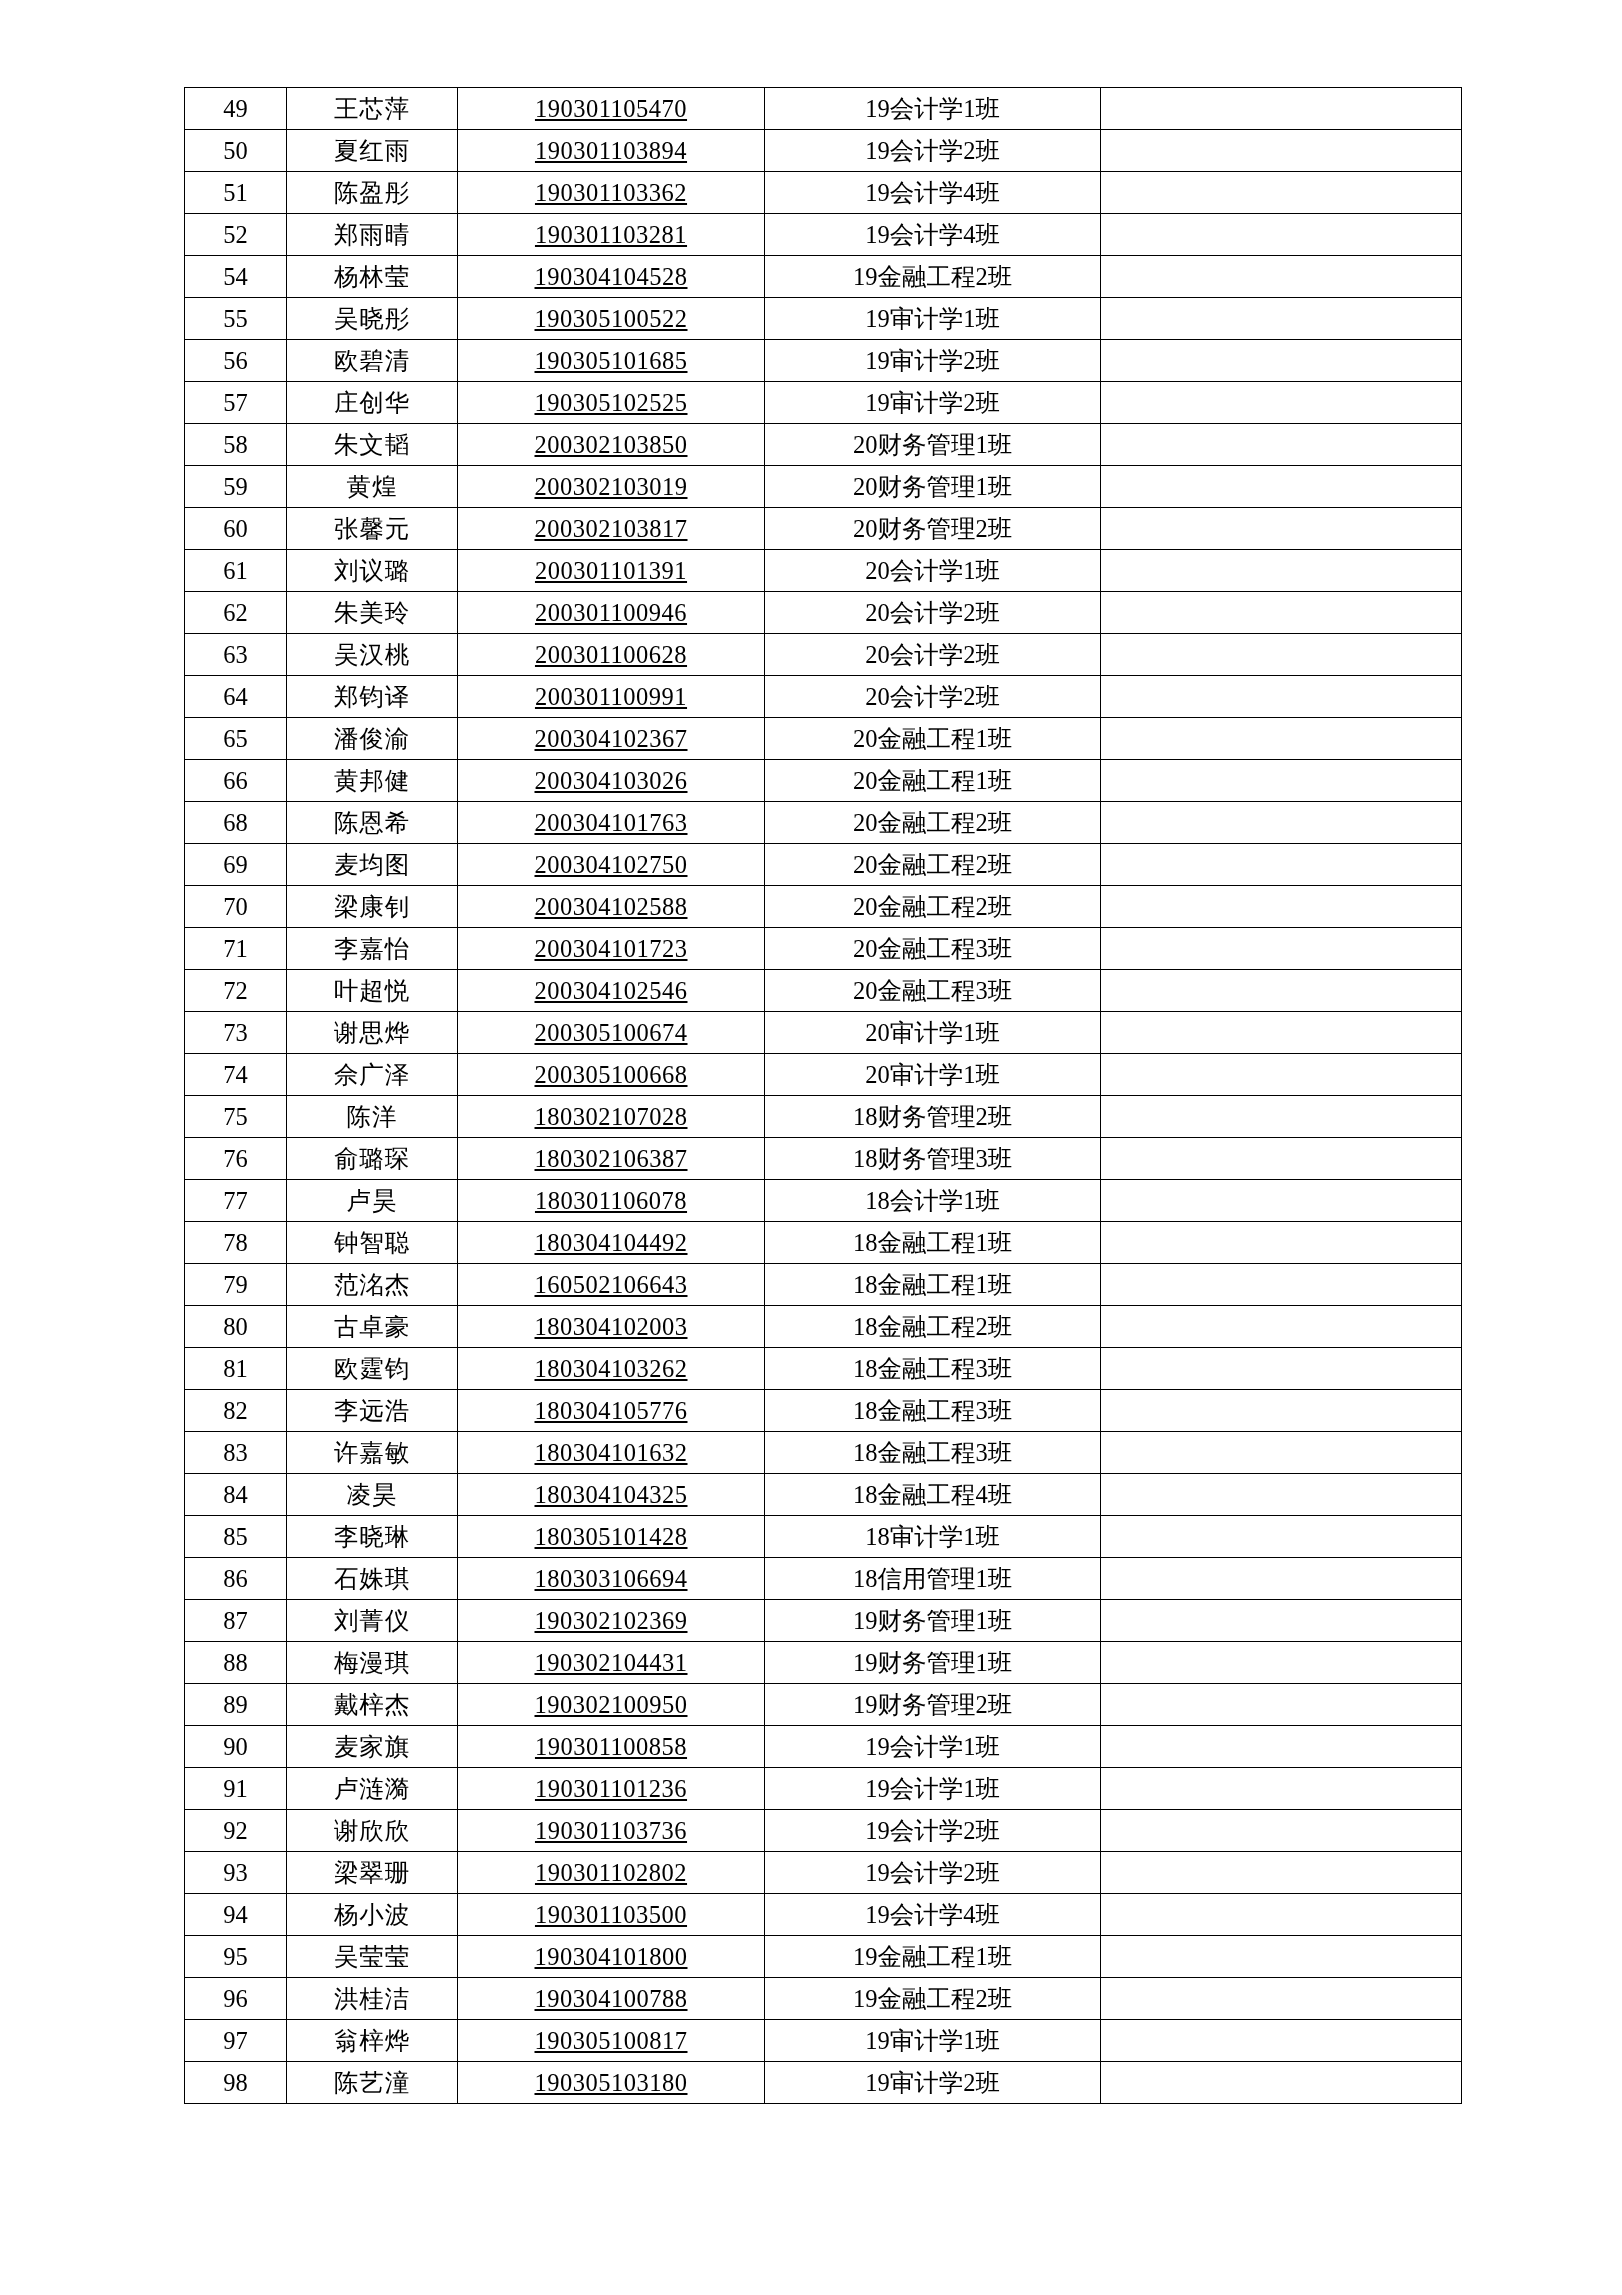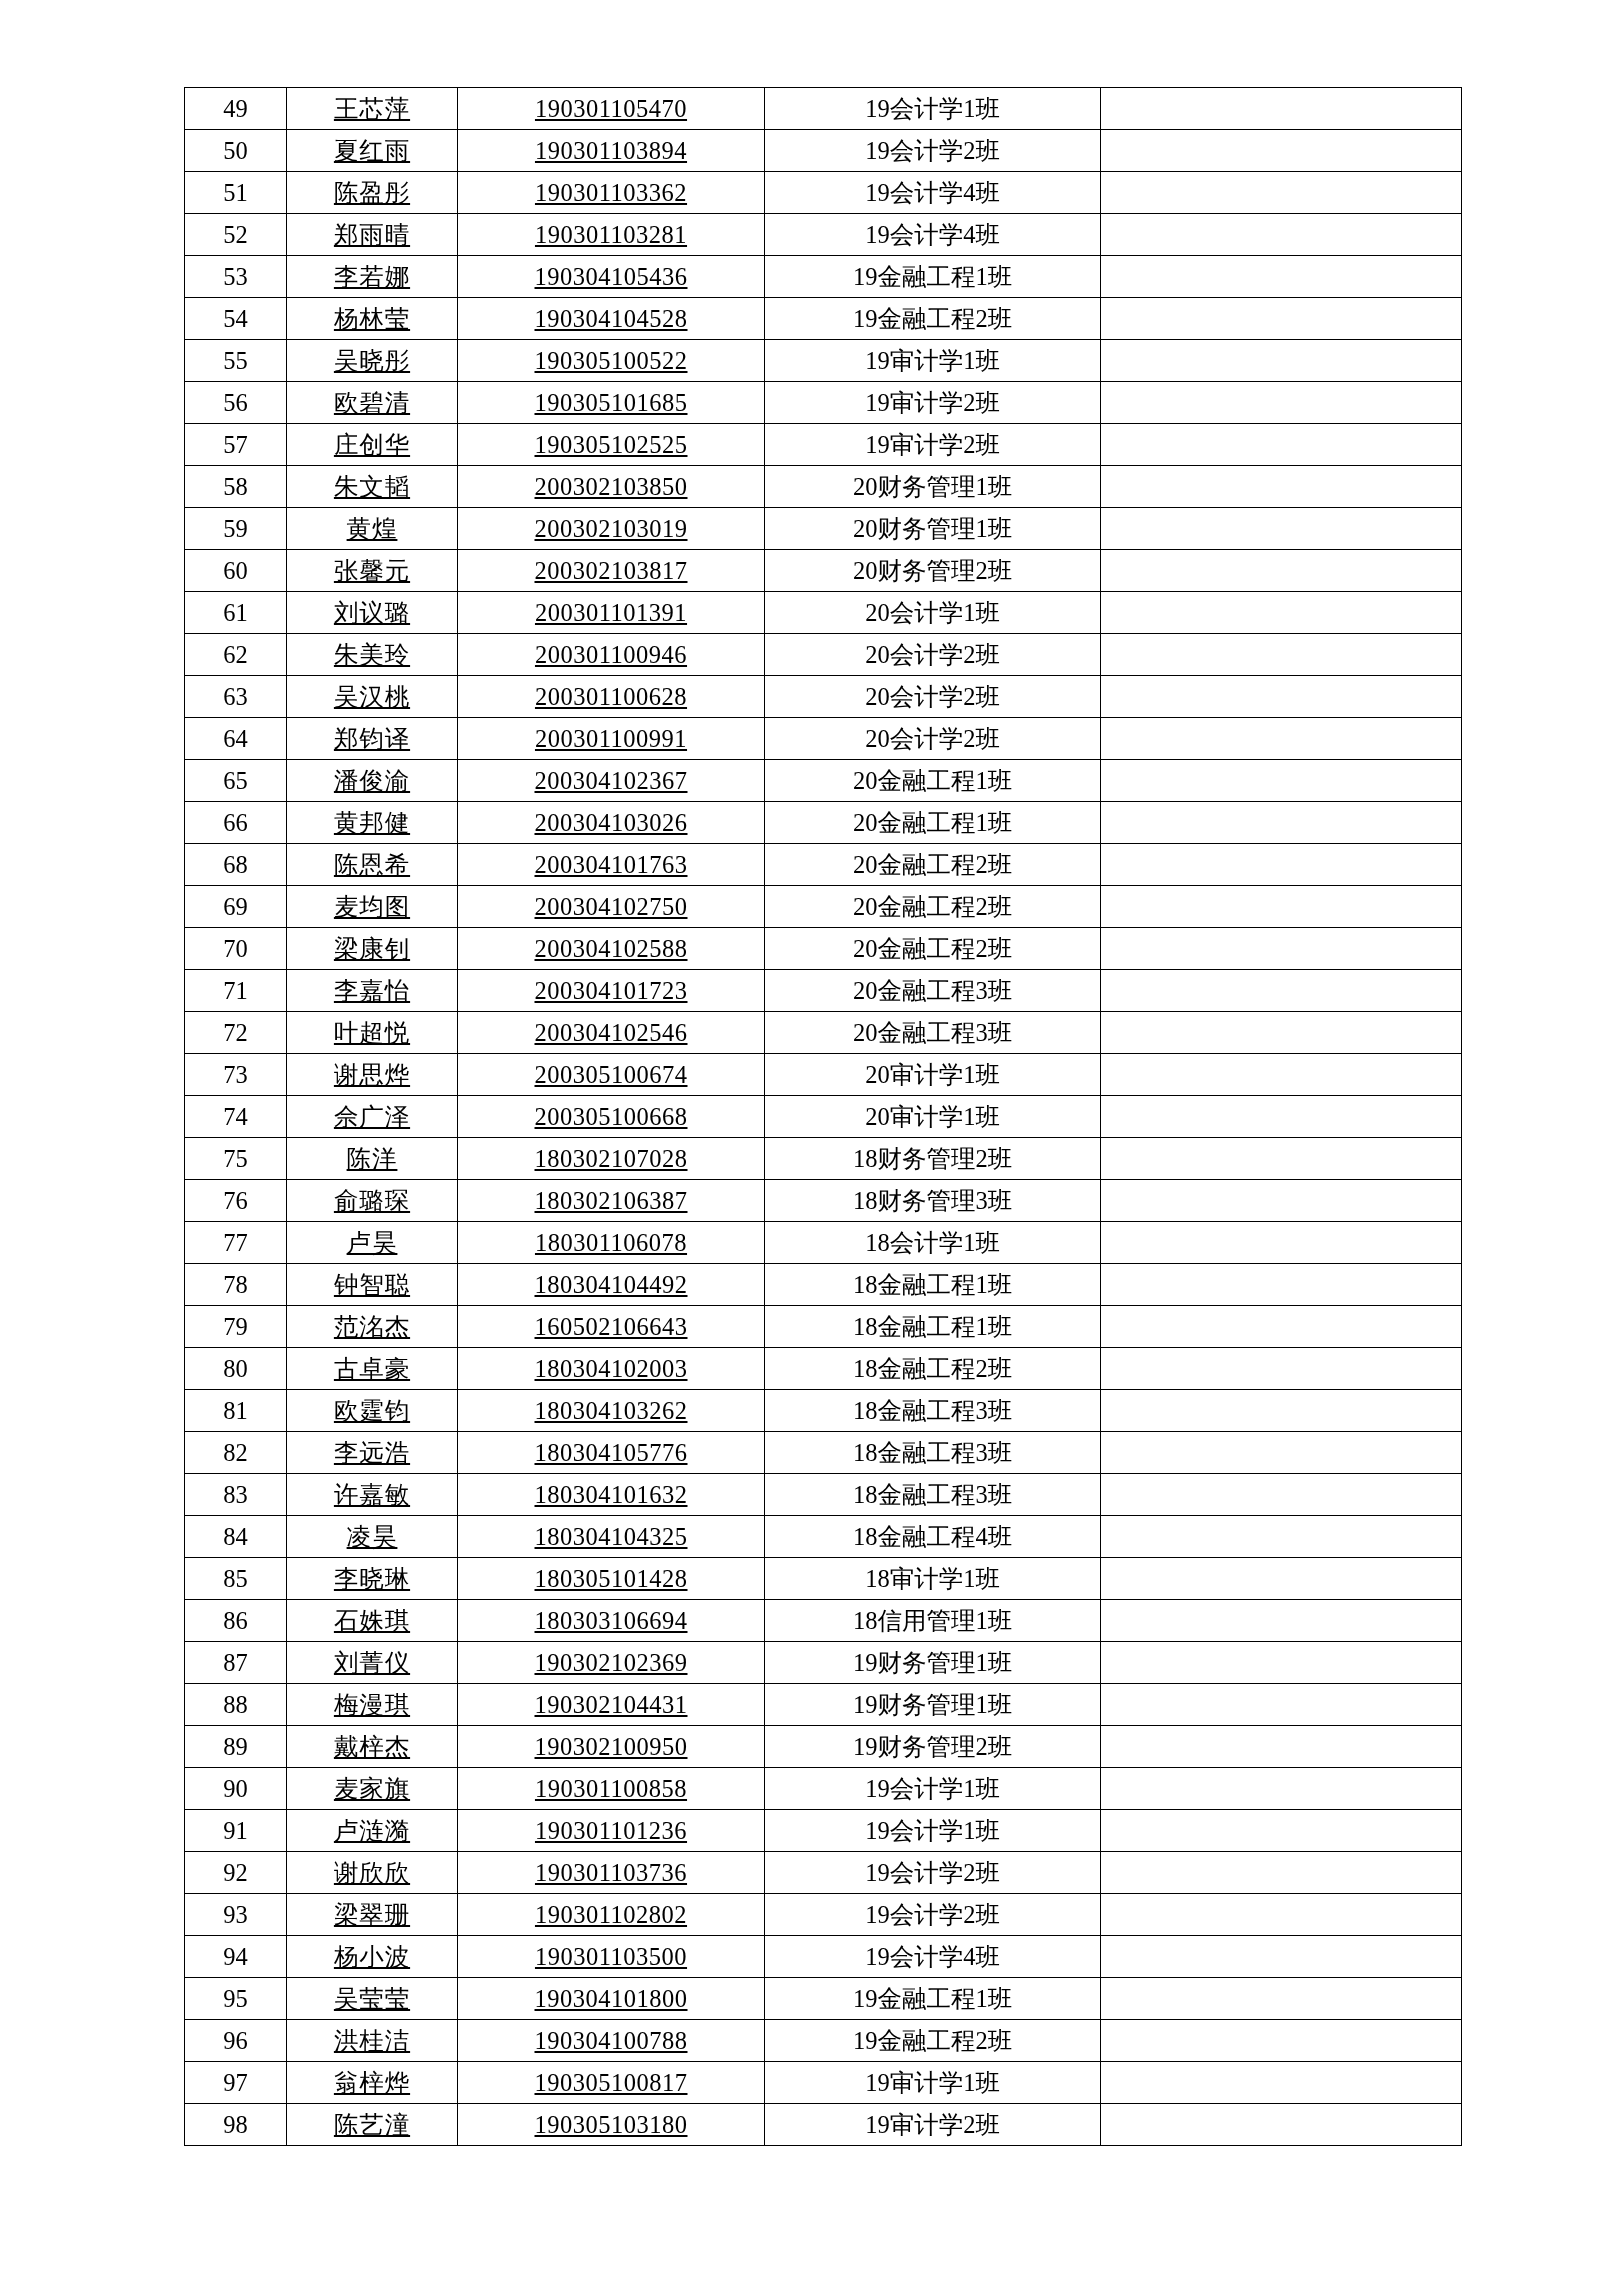--- a/index.html
+++ b/index.html
@@ -38,21 +38,21 @@
     height: 41px;
     line-height: 41px;
     padding: 0 3.6px;
     text-align: center;
     vertical-align: middle;
     font-size: 24.5px;
     white-space: nowrap;
     overflow: hidden;
   }
   td.seq  { font-size: 24.5px; letter-spacing: 0px; }
-  td.name { font-size: 25.5px; letter-spacing: 0.9px; text-decoration: underline; }
+  td.name { font-size: 25.5px; letter-spacing: 0.9px; }
   td.sid  { font-size: 24.5px; letter-spacing: 0.5px; text-decoration: underline; }
   td.cls  { font-size: 24.5px; letter-spacing: 0px; }
   td.blank { }
 </style>
 </head>
 <body>
 
 <div class="page">
   <table class="roster">
     <colgroup>
@@ -85,27 +85,20 @@
           <td class="blank"></td>
         </tr>
         <tr>
           <td class="seq">52</td>
           <td class="name">郑雨晴</td>
           <td class="sid">190301103281</td>
           <td class="cls">19会计学4班</td>
           <td class="blank"></td>
         </tr>
         <tr>
-          <td class="seq">53</td>
-          <td class="name">李若娜</td>
-          <td class="sid">190304105436</td>
-          <td class="cls">19金融工程1班</td>
-          <td class="blank"></td>
-        </tr>
-        <tr>
           <td class="seq">54</td>
           <td class="name">杨林莹</td>
           <td class="sid">190304104528</td>
           <td class="cls">19金融工程2班</td>
           <td class="blank"></td>
         </tr>
         <tr>
           <td class="seq">55</td>
           <td class="name">吴晓彤</td>
           <td class="sid">190305100522</td>

